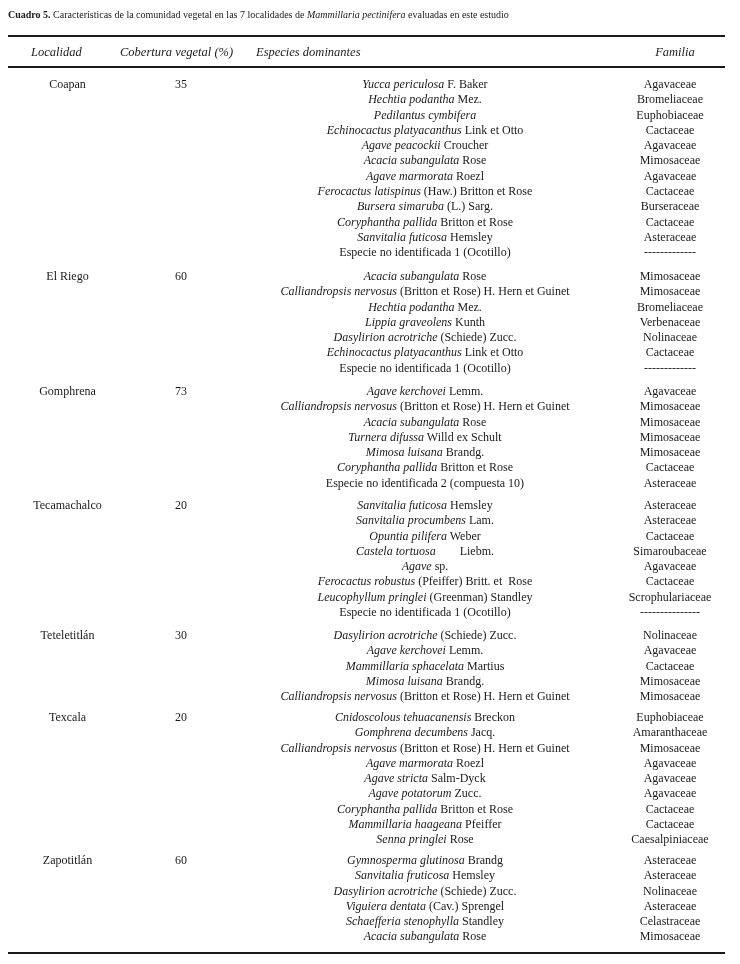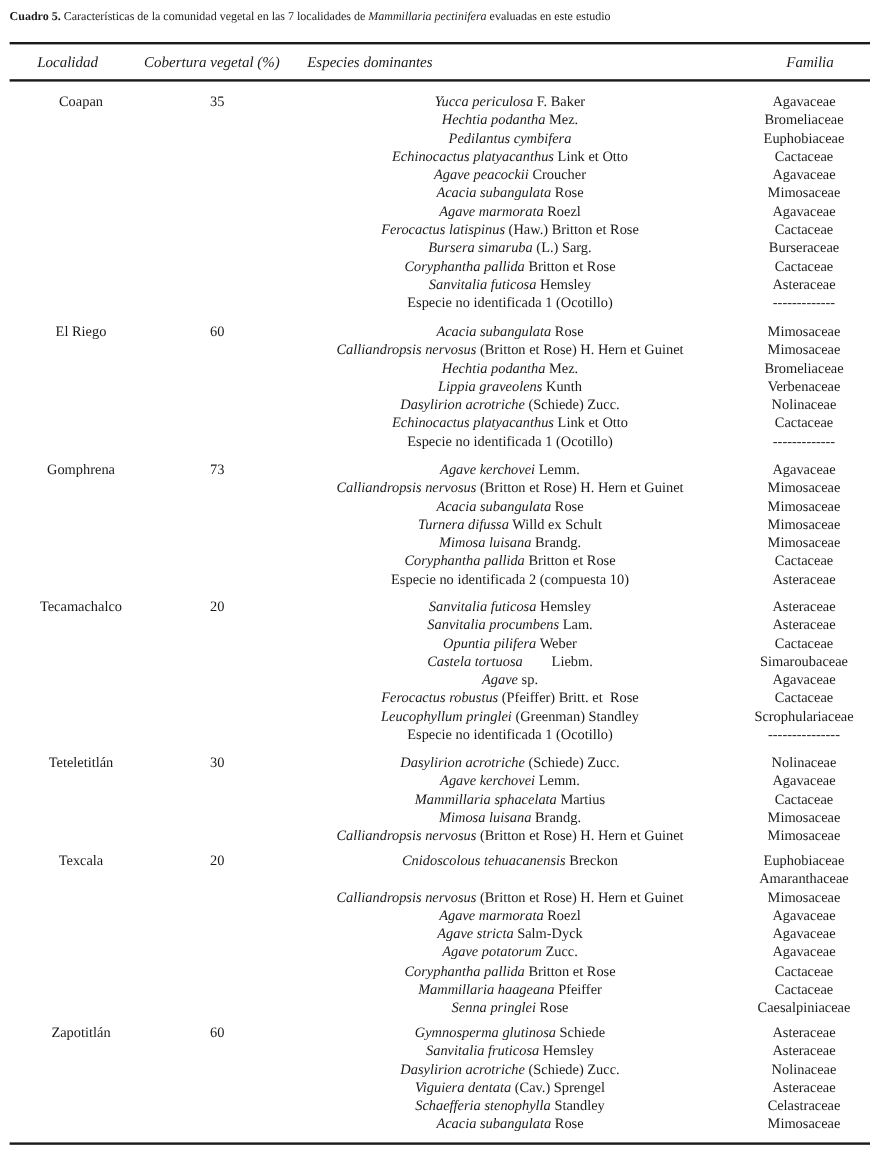--- a/index.html
+++ b/index.html
@@ -236,20 +236,21 @@
     </div>
     <div class="group" style="top: 710px;">
       <div class="g-loc">Texcala</div>
       <div class="g-cov">20</div>
       <div class="g-rows">
         <div class="row">
           <div class="sp"><i>Cnidoscolous tehuacanensis</i><span style="white-space: pre;"> Breckon</span></div>
           <div class="fam">Euphobiaceae</div>
         </div>
         <div class="row">
+          <div class="sp"><i>Gomphrena decumbens</i><span style="white-space: pre;"> Jacq.</span></div>
           <div class="fam">Amaranthaceae</div>
         </div>
         <div class="row">
           <div class="sp"><i>Calliandropsis nervosus</i><span style="white-space: pre;"> (Britton et Rose) H. Hern et Guinet</span></div>
           <div class="fam">Mimosaceae</div>
         </div>
         <div class="row">
           <div class="sp"><i>Agave marmorata</i><span style="white-space: pre;"> Roezl</span></div>
           <div class="fam">Agavaceae</div>
         </div>
@@ -273,21 +274,21 @@
           <div class="sp"><i>Senna pringlei</i><span style="white-space: pre;"> Rose</span></div>
           <div class="fam">Caesalpiniaceae</div>
         </div>
       </div>
     </div>
     <div class="group" style="top: 853px;">
       <div class="g-loc">Zapotitlán</div>
       <div class="g-cov">60</div>
       <div class="g-rows">
         <div class="row">
-          <div class="sp"><i>Gymnosperma glutinosa</i><span style="white-space: pre;"> Schiede</span></div>
+          <div class="sp"><i>Gymnosperma glutinosa</i><span style="white-space: pre;"> Brandg</span></div>
           <div class="fam">Asteraceae</div>
         </div>
         <div class="row">
           <div class="sp"><i>Sanvitalia fruticosa</i><span style="white-space: pre;"> Hemsley</span></div>
           <div class="fam">Asteraceae</div>
         </div>
         <div class="row">
           <div class="sp"><i>Dasylirion acrotriche</i><span style="white-space: pre;"> (Schiede) Zucc.</span></div>
           <div class="fam">Nolinaceae</div>
         </div>

